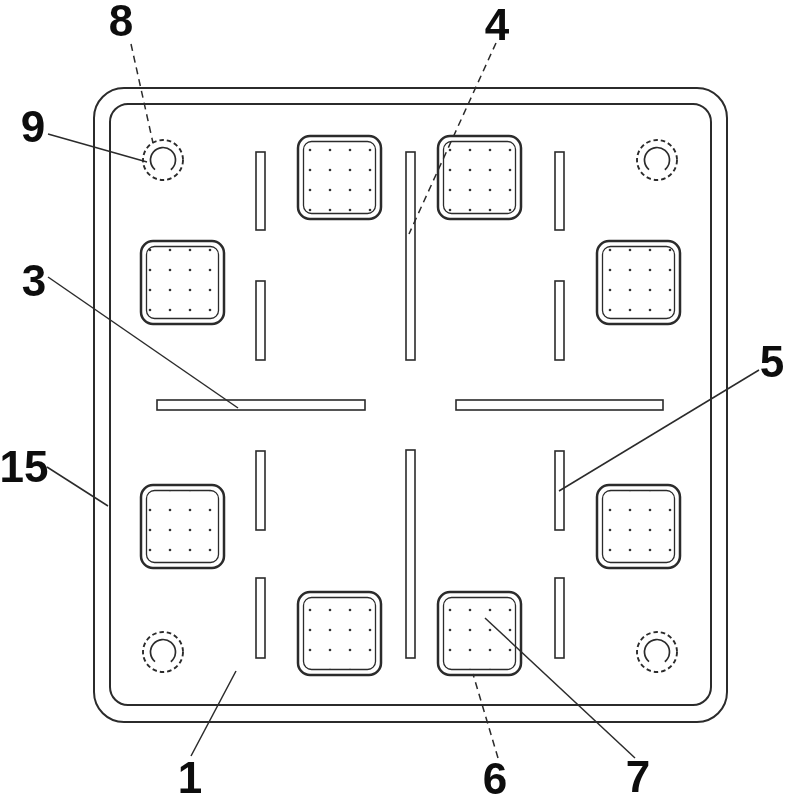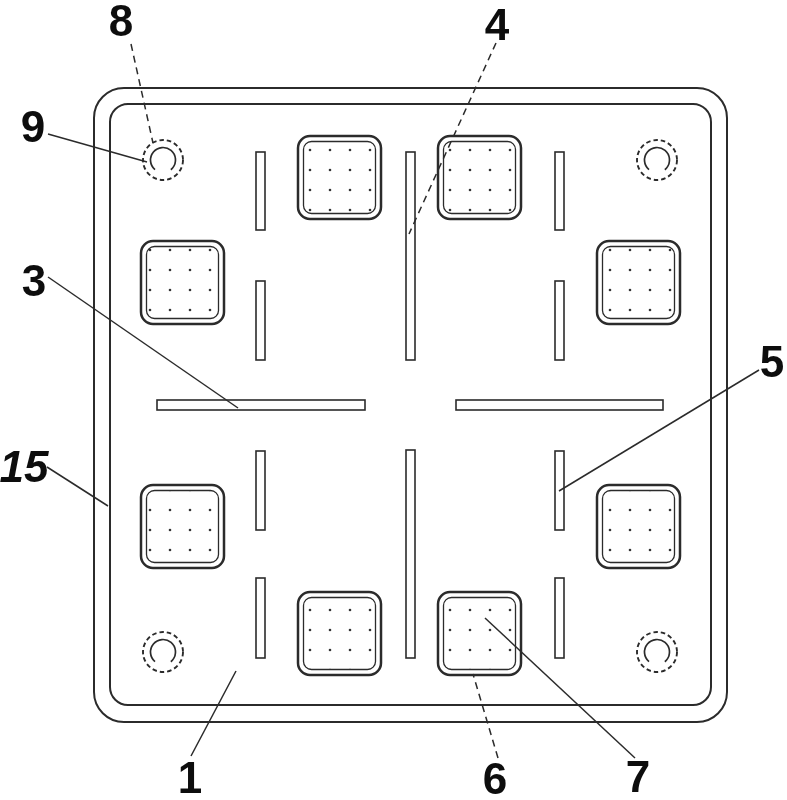--- a/index.html
+++ b/index.html
@@ -123,20 +123,20 @@
     <line class="leader" x1="191" y1="756" x2="236" y2="671"></line>
     <line class="leader dashed" x1="498" y1="758" x2="473" y2="674"></line>
     <line class="leader" x1="635" y1="758" x2="485" y2="618"></line>
     <line class="leader dashed" x1="496" y1="43" x2="409" y2="234"></line>
     <line class="leader" x1="759" y1="370" x2="559" y2="491"></line>
   </svg>
 
   <div class="ref-label" style="left:121px;top:21px;">8</div>
   <div class="ref-label" style="left:33px;top:127px;">9</div>
   <div class="ref-label" style="left:34px;top:281px;">3</div>
-  <div class="ref-label" style="left:24px;top:467px;font-style:italic;">15</div>
+  <div class="ref-label" style="left:24px;top:467px;">15</div>
   <div class="ref-label" style="left:190px;top:778px;">1</div>
   <div class="ref-label" style="left:495px;top:779px;">6</div>
   <div class="ref-label" style="left:638px;top:777px;">7</div>
   <div class="ref-label" style="left:497px;top:25px;">4</div>
   <div class="ref-label" style="left:772px;top:362px;">5</div>
 
 </div>
 
 </body></html>

